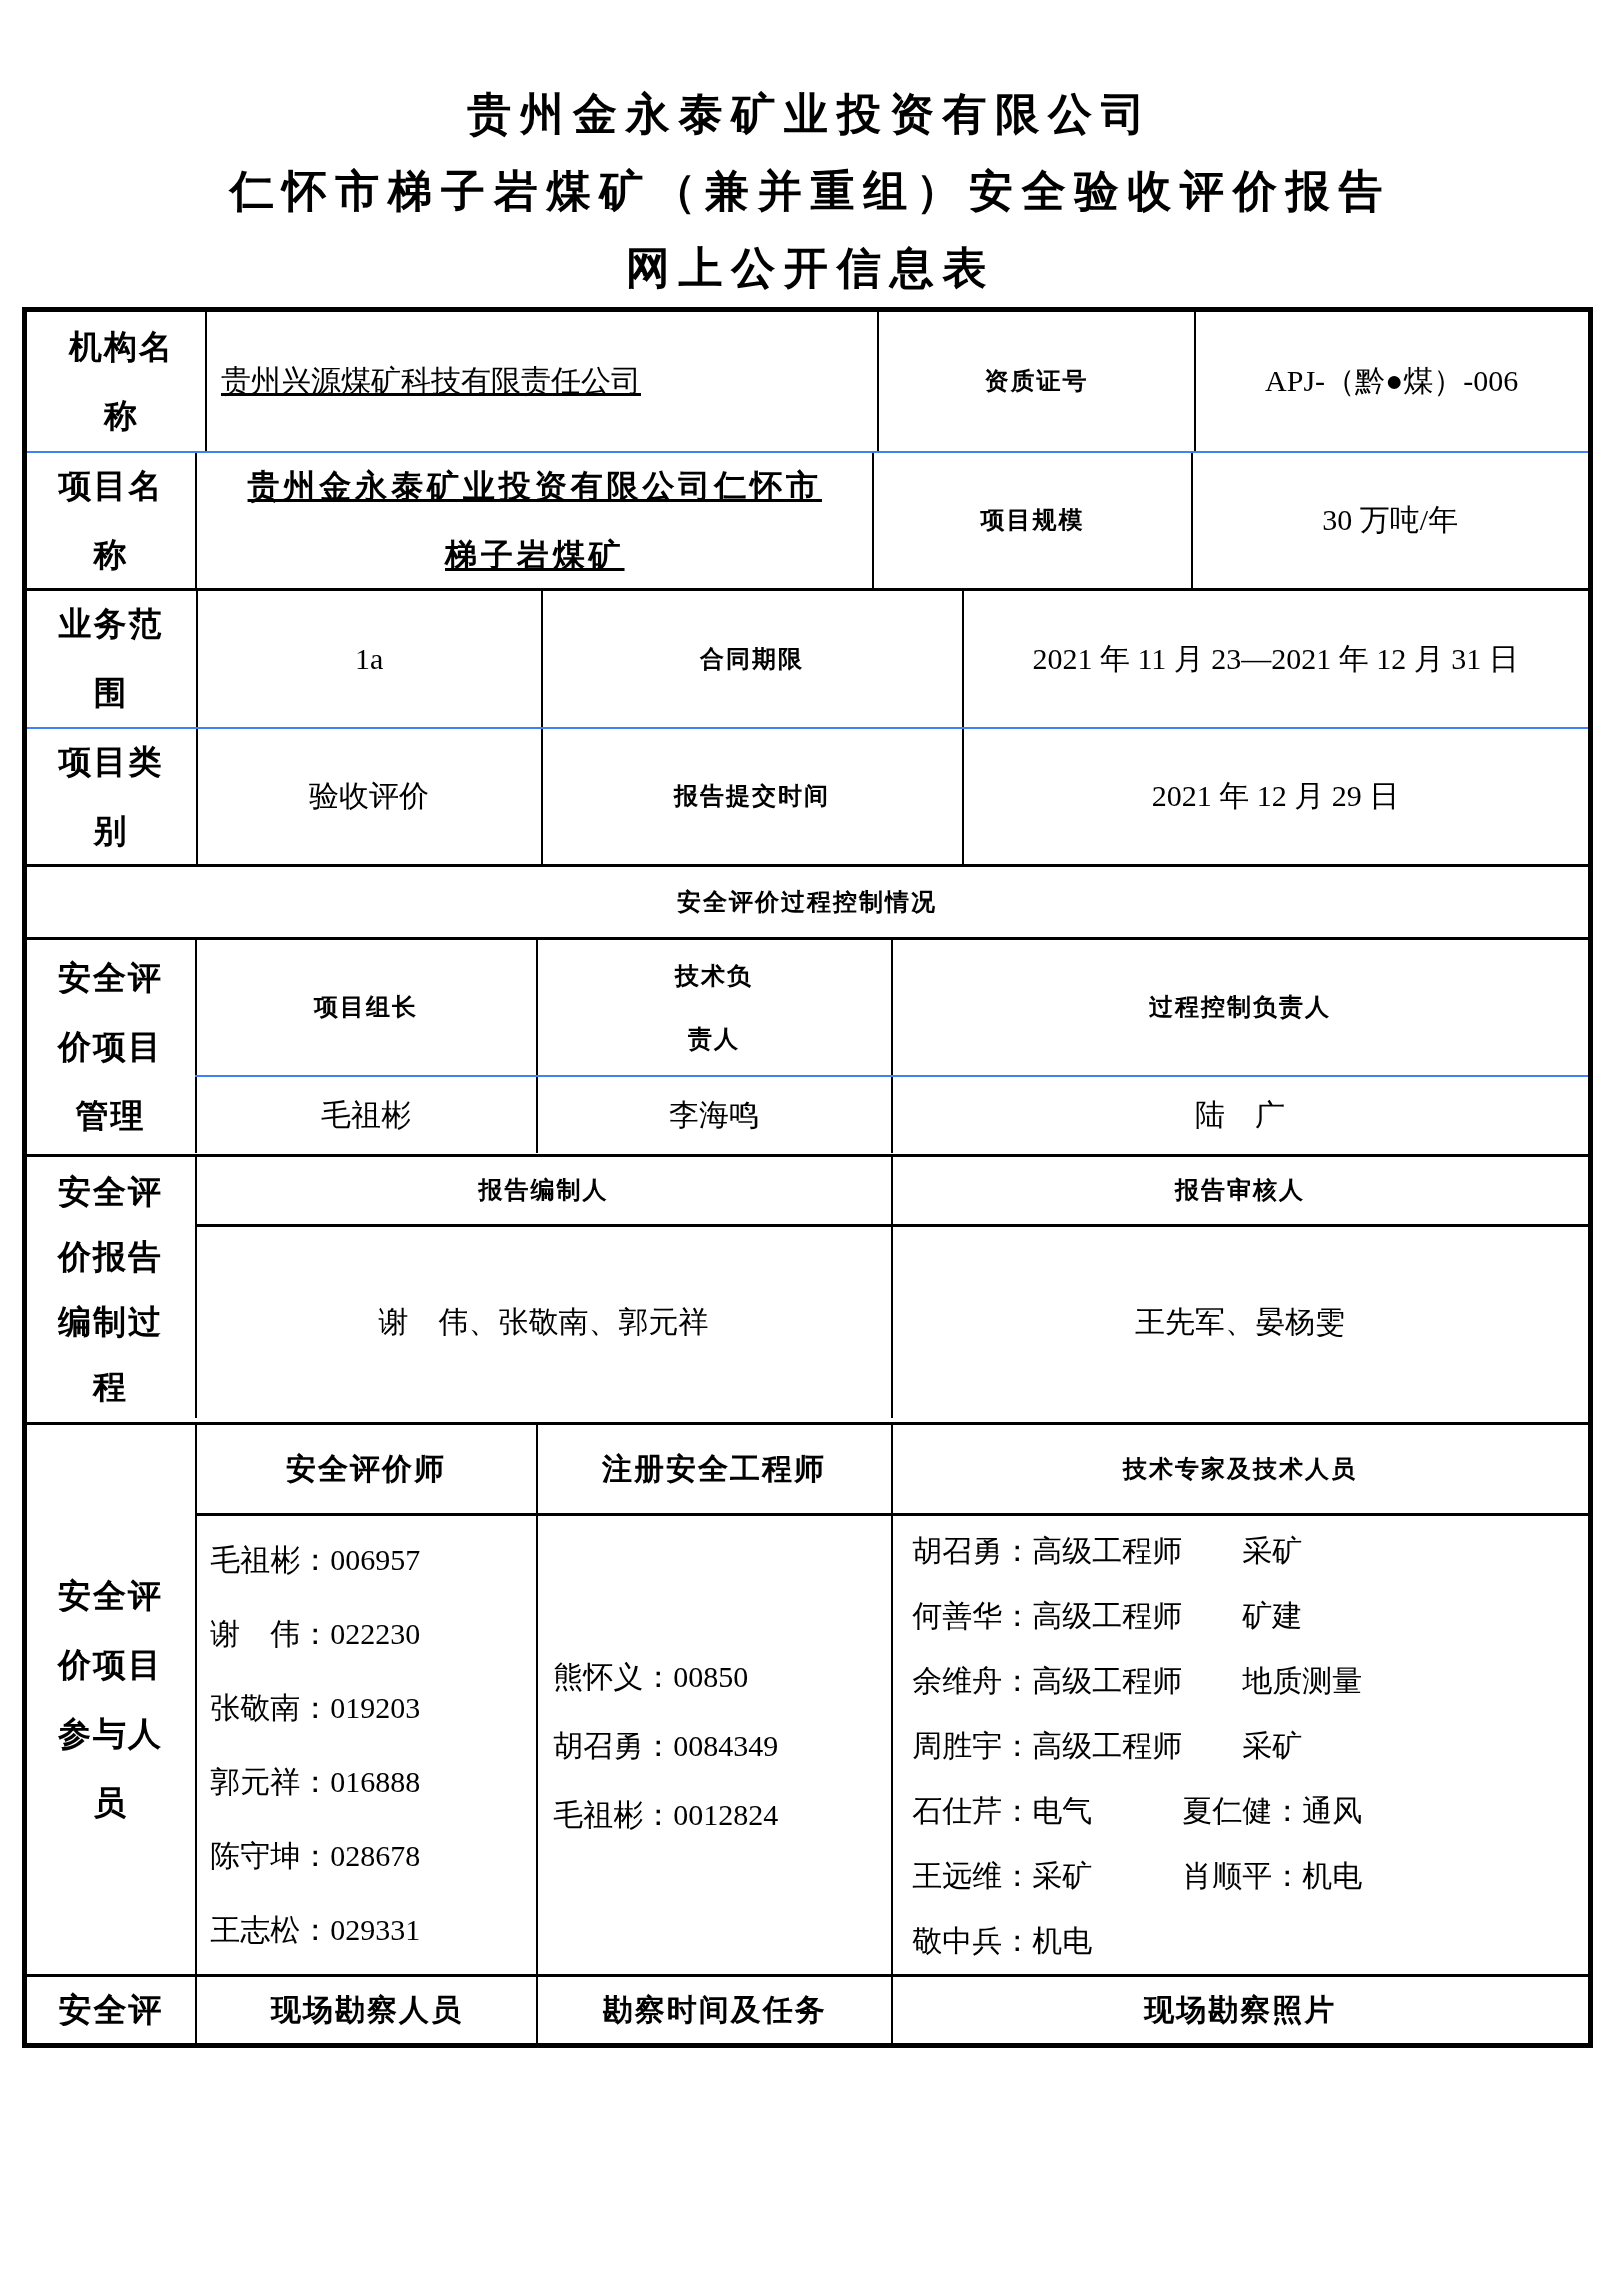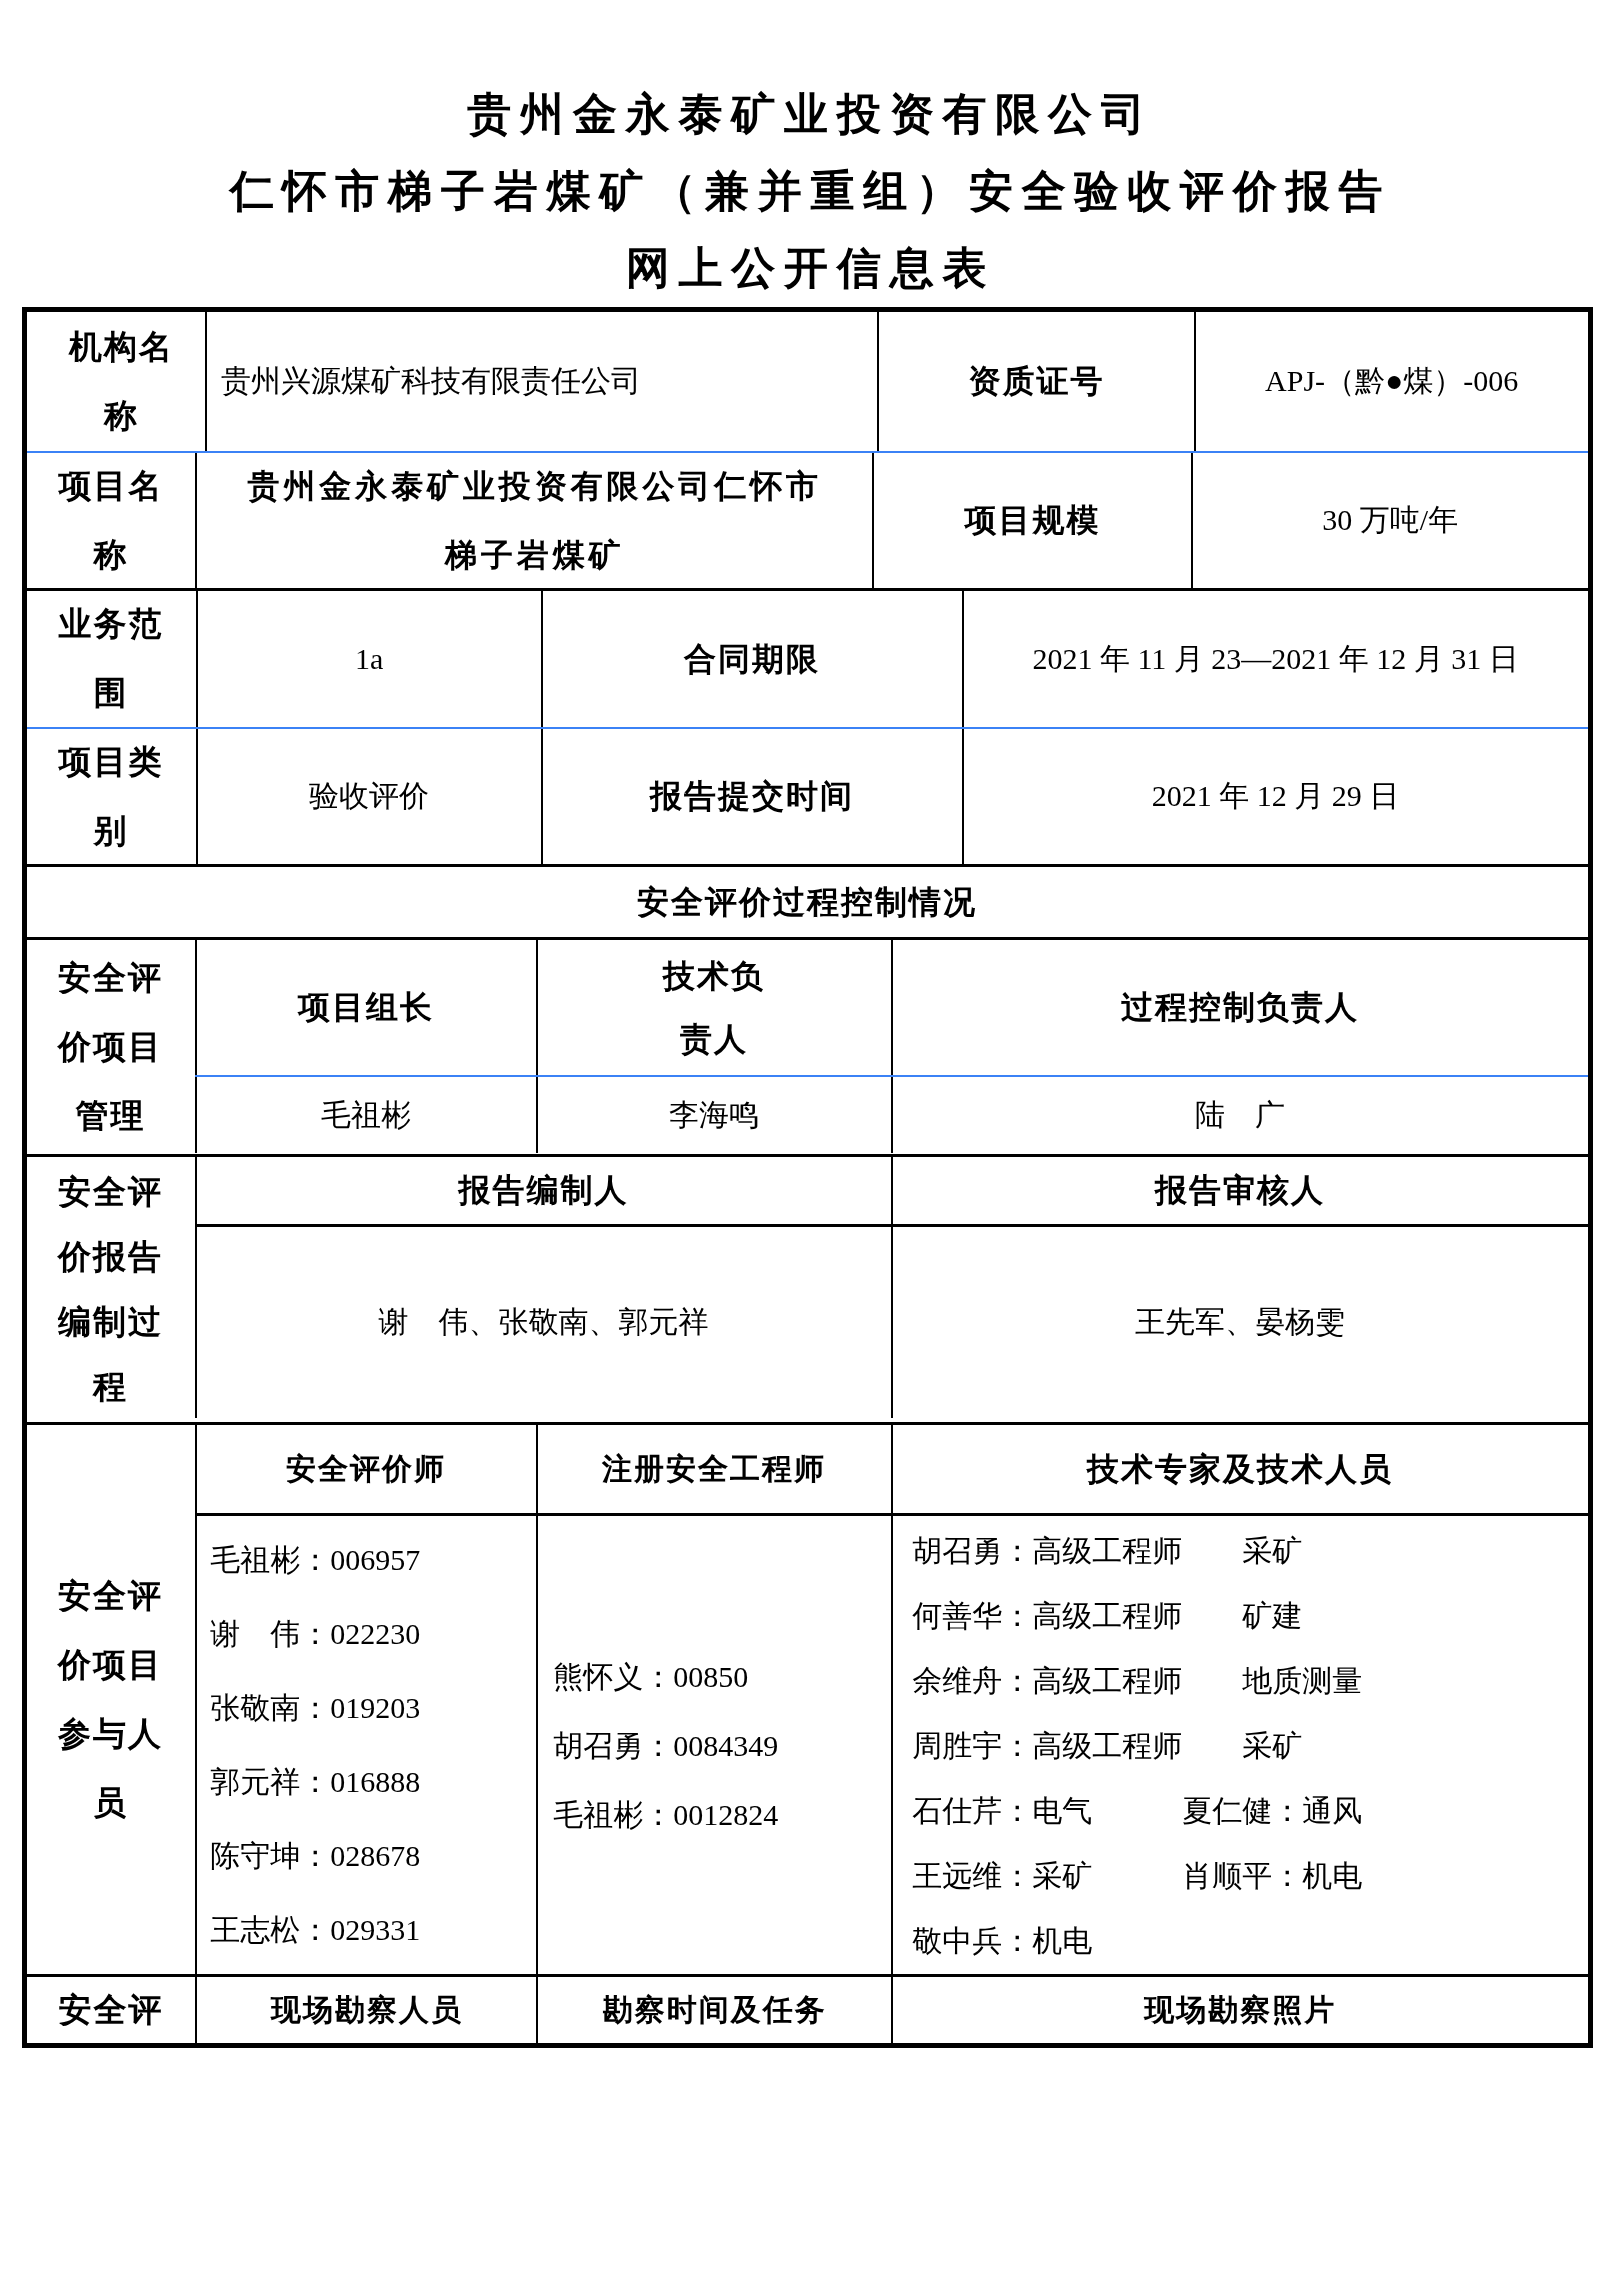--- a/index.html
+++ b/index.html
@@ -10,27 +10,27 @@
   .tbl{box-sizing:content-box;width:1561px;margin-left:21.6px;margin-top:0;border:5.9px solid #000;}
   .band{display:flex;box-sizing:border-box;}
   .bt2{border-top:2px solid #3b82f6;}
   .bt4{border-top:3.9px solid #000;}
   .cell{box-sizing:border-box;display:flex;flex-direction:column;justify-content:center;align-items:center;overflow:hidden;}
   .vl{border-left:2px solid #000;}
   .bbody{display:flex;flex-direction:column;flex:1;}
   .brow{display:flex;box-sizing:border-box;}
   
   .wlab{width:169px;}
-  .ga1{width:677px;} .ga2{width:319px;} .ga3{width:397px;}
+  .ga1{width:677px;text-decoration:underline;} .ga2{width:319px;} .ga3{width:397px;}
   .gb1{width:345px;} .gb2{width:421px;} .gb3{width:626px;}
   .gc1{width:341px;} .gc2{width:355px;} .gc3{width:697px;}
   .gd1{width:696px;} .gd2{width:697px;}
   
   .lbl{font-size:33px;font-weight:bold;letter-spacing:2px;line-height:69px;width:114px;text-align:center;}
-  .hdr{font-size:32px;font-weight:bold;letter-spacing:2px;text-align:right;line-height:63px;}
+  .hdr{font-size:24px;font-weight:bold;letter-spacing:2px;text-align:right;line-height:63px;}
   .hdr2{font-size:30px;font-weight:bold;letter-spacing:2px;text-align:center;}
   .val{font-size:30px;text-align:center;}
   .val2l{font-size:32px;font-weight:bold;letter-spacing:3.9px;line-height:69px;text-align:center;}
   .leftpad{align-items:flex-start;}
   .leftpad .val{padding-left:13.7px;text-align:left;}
   .list{align-items:flex-start;}
   .li{font-size:30px;white-space:nowrap;}
   .lh76 .li{line-height:74px;}
   .lh70 .li{line-height:69px;}
   .lh66 .li{line-height:65px;}

